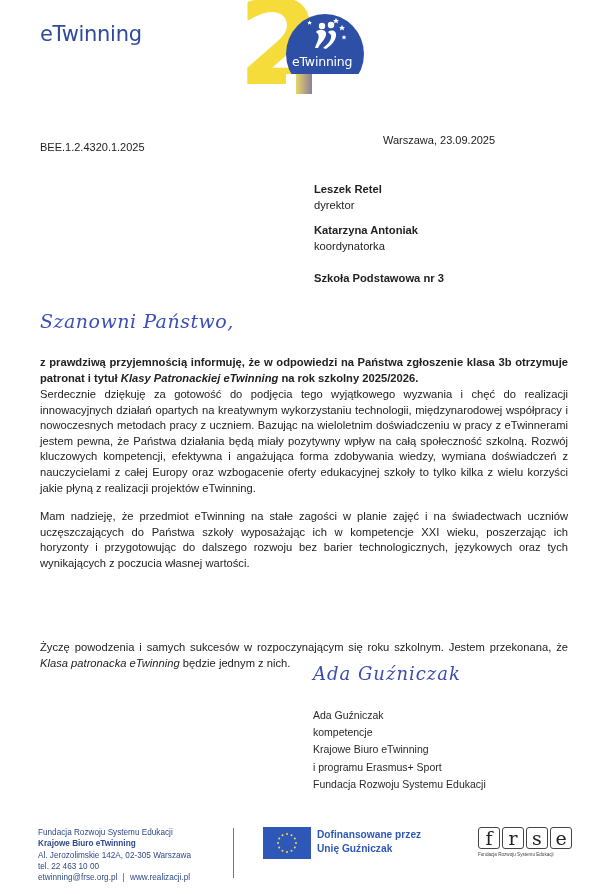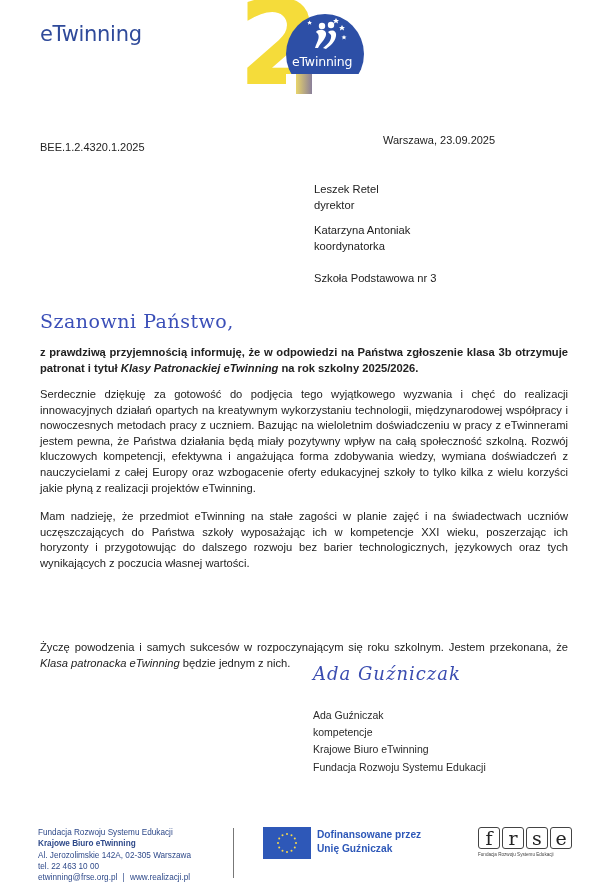--- a/index.html
+++ b/index.html
@@ -38,26 +38,26 @@
     font-family: "DejaVu Sans", sans-serif; font-size: 12.5px; letter-spacing: -0.2px;
   }
   .logo-figure { position: absolute; left: 68px; top: 18px; width: 50px; height: 38px; }
 
   
   .ref { left: 40px; top: 134px; font-size: 11px; margin-top: 7px; }
   .date { left: 383px; top: 134px; font-size: 11px; }
 
   
   .addr { left: 314px; font-size: 11.2px; line-height: 16px; }
-  .addr b { font-weight: normal; }
+  .addr b { font-weight: bold; }
 
   
   .salutation {
     left: 40px; top: 310px; color: #3b4fb8;
-    font-family: "DejaVu Serif", serif; font-size: 19px;
+    font-family: "DejaVu Serif", serif; font-style: italic; font-size: 19px;
     letter-spacing: 0.5px;
   }
 
   
   .para {
     left: 40px; width: 528px; font-size: 11.2px; line-height: 15.6px;
     text-align: justify; color: #222;
   }
   .para.bold { font-weight: bold; }
   .para i { font-style: italic; }
@@ -120,33 +120,34 @@
 <div class="abs addr" style="top:222px;">
   <div><b>Katarzyna Antoniak</b></div>
   <div>koordynatorka</div>
 </div>
 <div class="abs addr" style="top:270px;">
   <div><b>Szkoła Podstawowa nr 3</b></div>
 </div>
 
 <div class="abs salutation">Szanowni Państwo,</div>
 
-<div class="abs para bold" style="top:345px;"><span>z prawdziwą przyjemnością informuję, że w odpowiedzi na Państwa zgłoszenie klasa 3b otrzymuje patronat i tytuł </span><i>Klasy Patronackiej eTwinning</i><span> na rok szkolny 2025/2026.</span></div>
+<div class="abs para bold" style="top:355px;"><span>z prawdziwą przyjemnością informuję, że w odpowiedzi na Państwa zgłoszenie klasa 3b otrzymuje patronat i tytuł </span><i>Klasy Patronackiej eTwinning</i><span> na rok szkolny 2025/2026.</span></div>
 
 <div class="abs para" style="top:387px;">Serdecznie dziękuję za gotowość do podjęcia tego wyjątkowego wyzwania i chęć do realizacji innowacyjnych działań opartych na kreatywnym wykorzystaniu technologii, międzynarodowej współpracy i nowoczesnych metodach pracy z uczniem. Bazując na wieloletnim doświadczeniu w pracy z eTwinnerami jestem pewna, że Państwa działania będą miały pozytywny wpływ na całą społeczność szkolną. Rozwój kluczowych kompetencji, efektywna i angażująca forma zdobywania wiedzy, wymiana doświadczeń z nauczycielami z całej Europy oraz wzbogacenie oferty edukacyjnej szkoły to tylko kilka z wielu korzyści jakie płyną z realizacji projektów eTwinning.</div>
 
 <div class="abs para" style="top:509px;">Mam nadzieję, że przedmiot eTwinning na stałe zagości w planie zajęć i na świadectwach uczniów uczęszczających do Państwa szkoły wyposażając ich w kompetencje XXI wieku, poszerzając ich horyzonty i przygotowując do dalszego rozwoju bez barier technologicznych, językowych oraz tych wynikających z poczucia własnej wartości.</div>
 
 <div class="abs para" style="top:640px;"><span>Życzę powodzenia i samych sukcesów w rozpoczynającym się roku szkolnym. Jestem przekonana, że </span><i>Klasa patronacka eTwinning</i><span> będzie jednym z nich.</span></div>
 
 <div class="abs sign">Ada Guźniczak</div>
 <div class="abs sigblock">
   <div>Ada Guźniczak</div>
   <div>kompetencje</div>
   <div>Krajowe Biuro eTwinning</div>
+  <div>i programu Erasmus+ Sport</div>
   <div>Fundacja Rozwoju Systemu Edukacji</div>
 </div>
 
 <div class="abs foot-addr">
   <div>Fundacja Rozwoju Systemu Edukacji</div>
   <div class="b">Krajowe Biuro eTwinning</div>
   <div>Al. Jerozolimskie 142A, 02-305 Warszawa</div>
   <div>tel. 22 463 10 00</div>
   <div>
     <span>etwinning@frse.org.pl</span>

